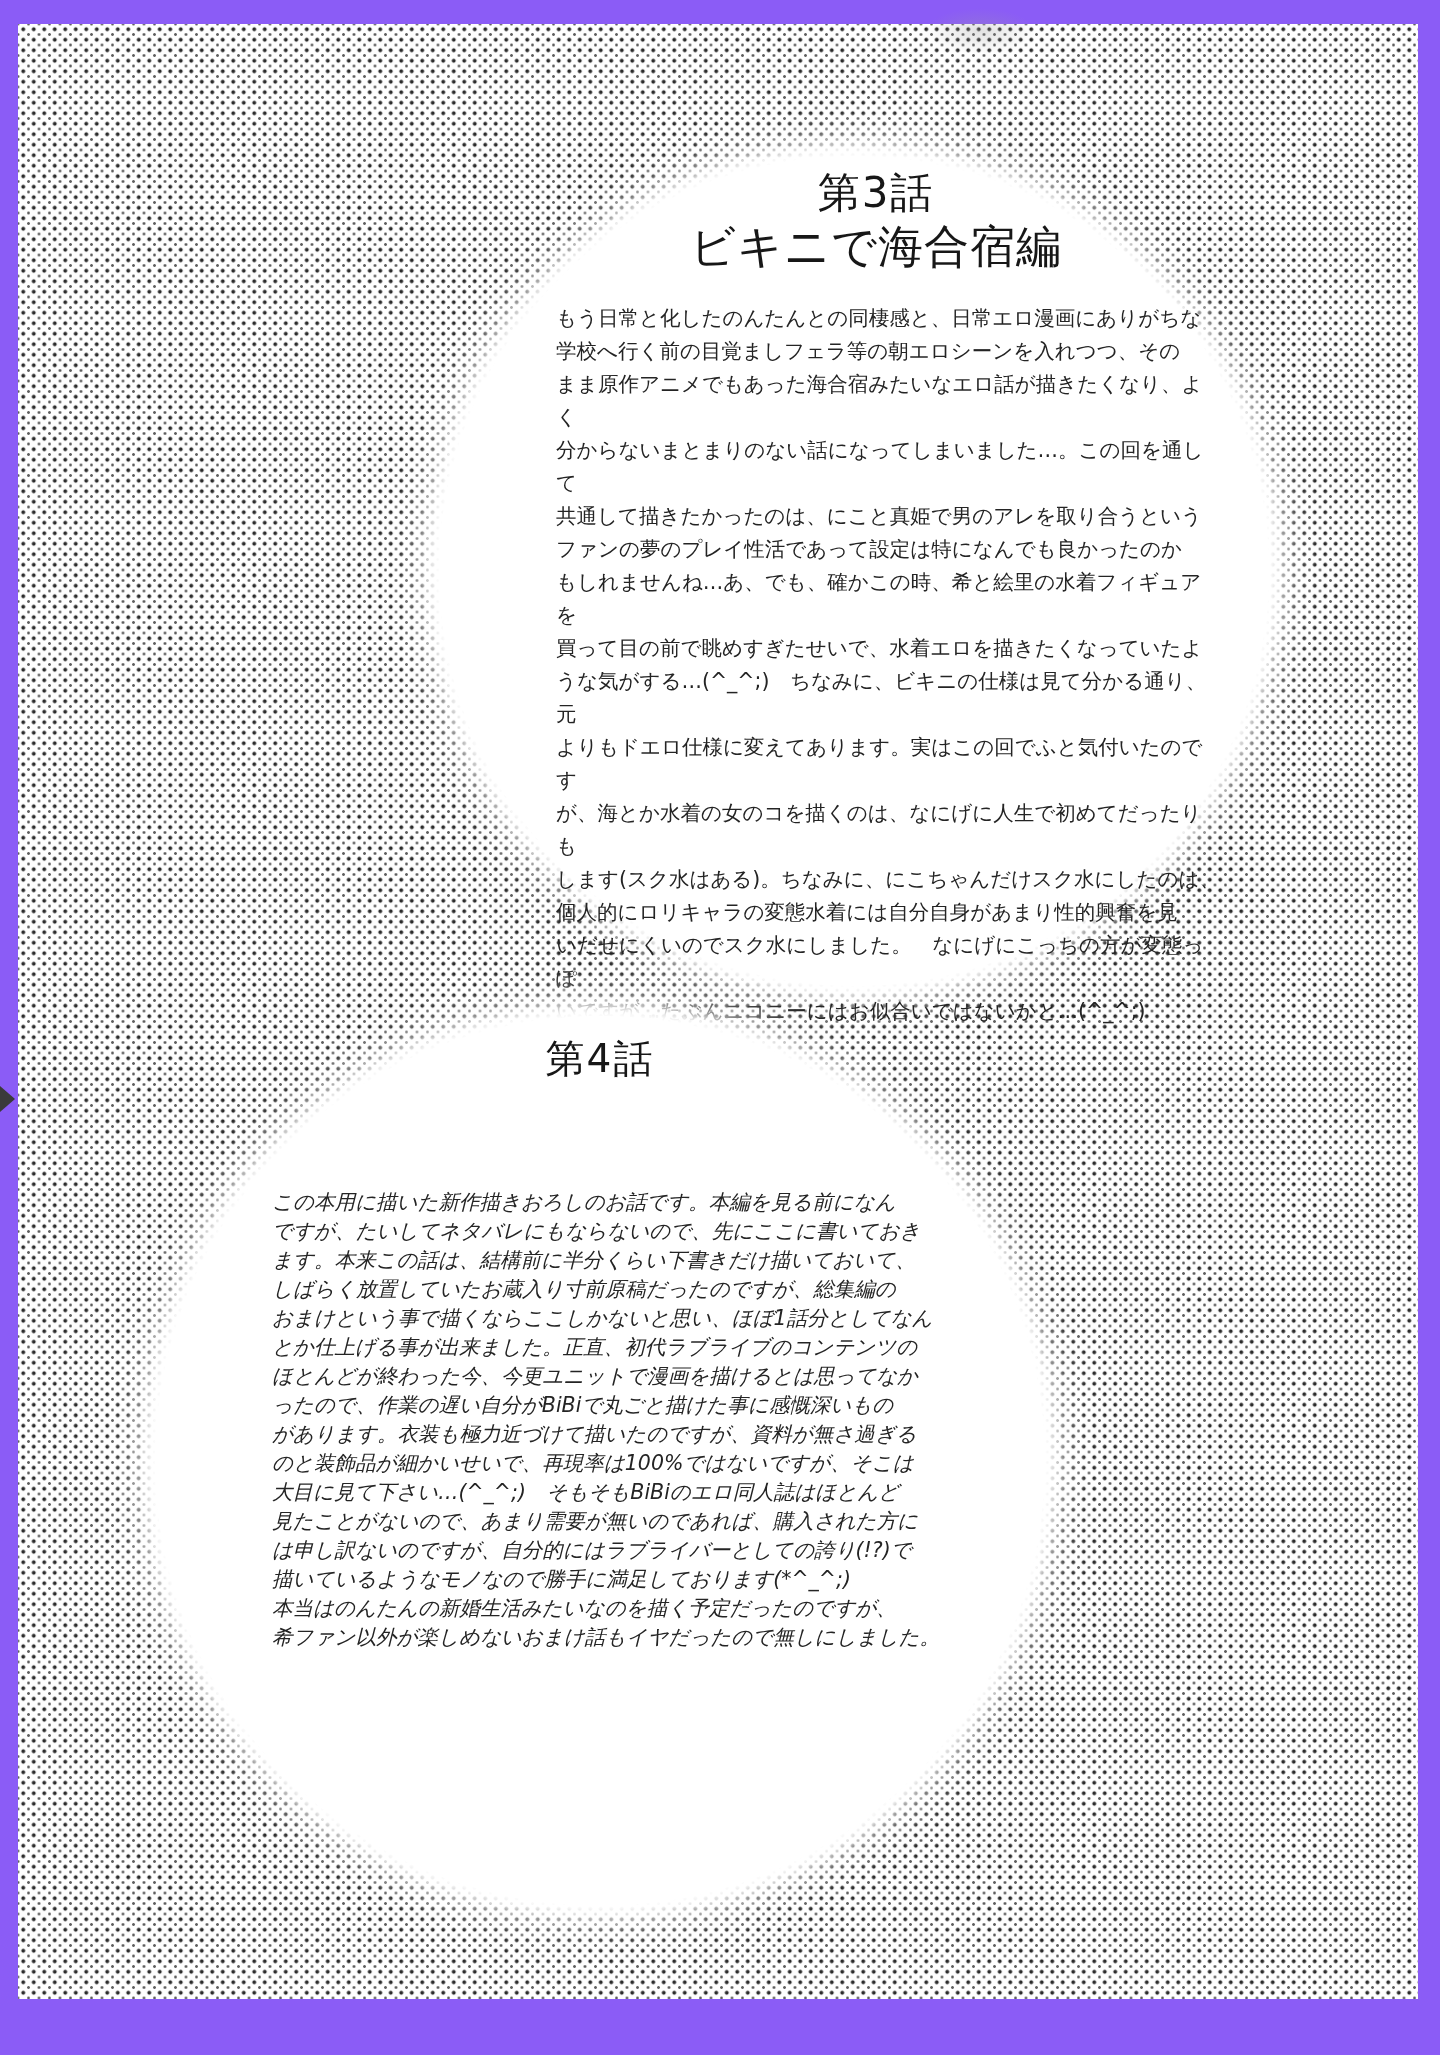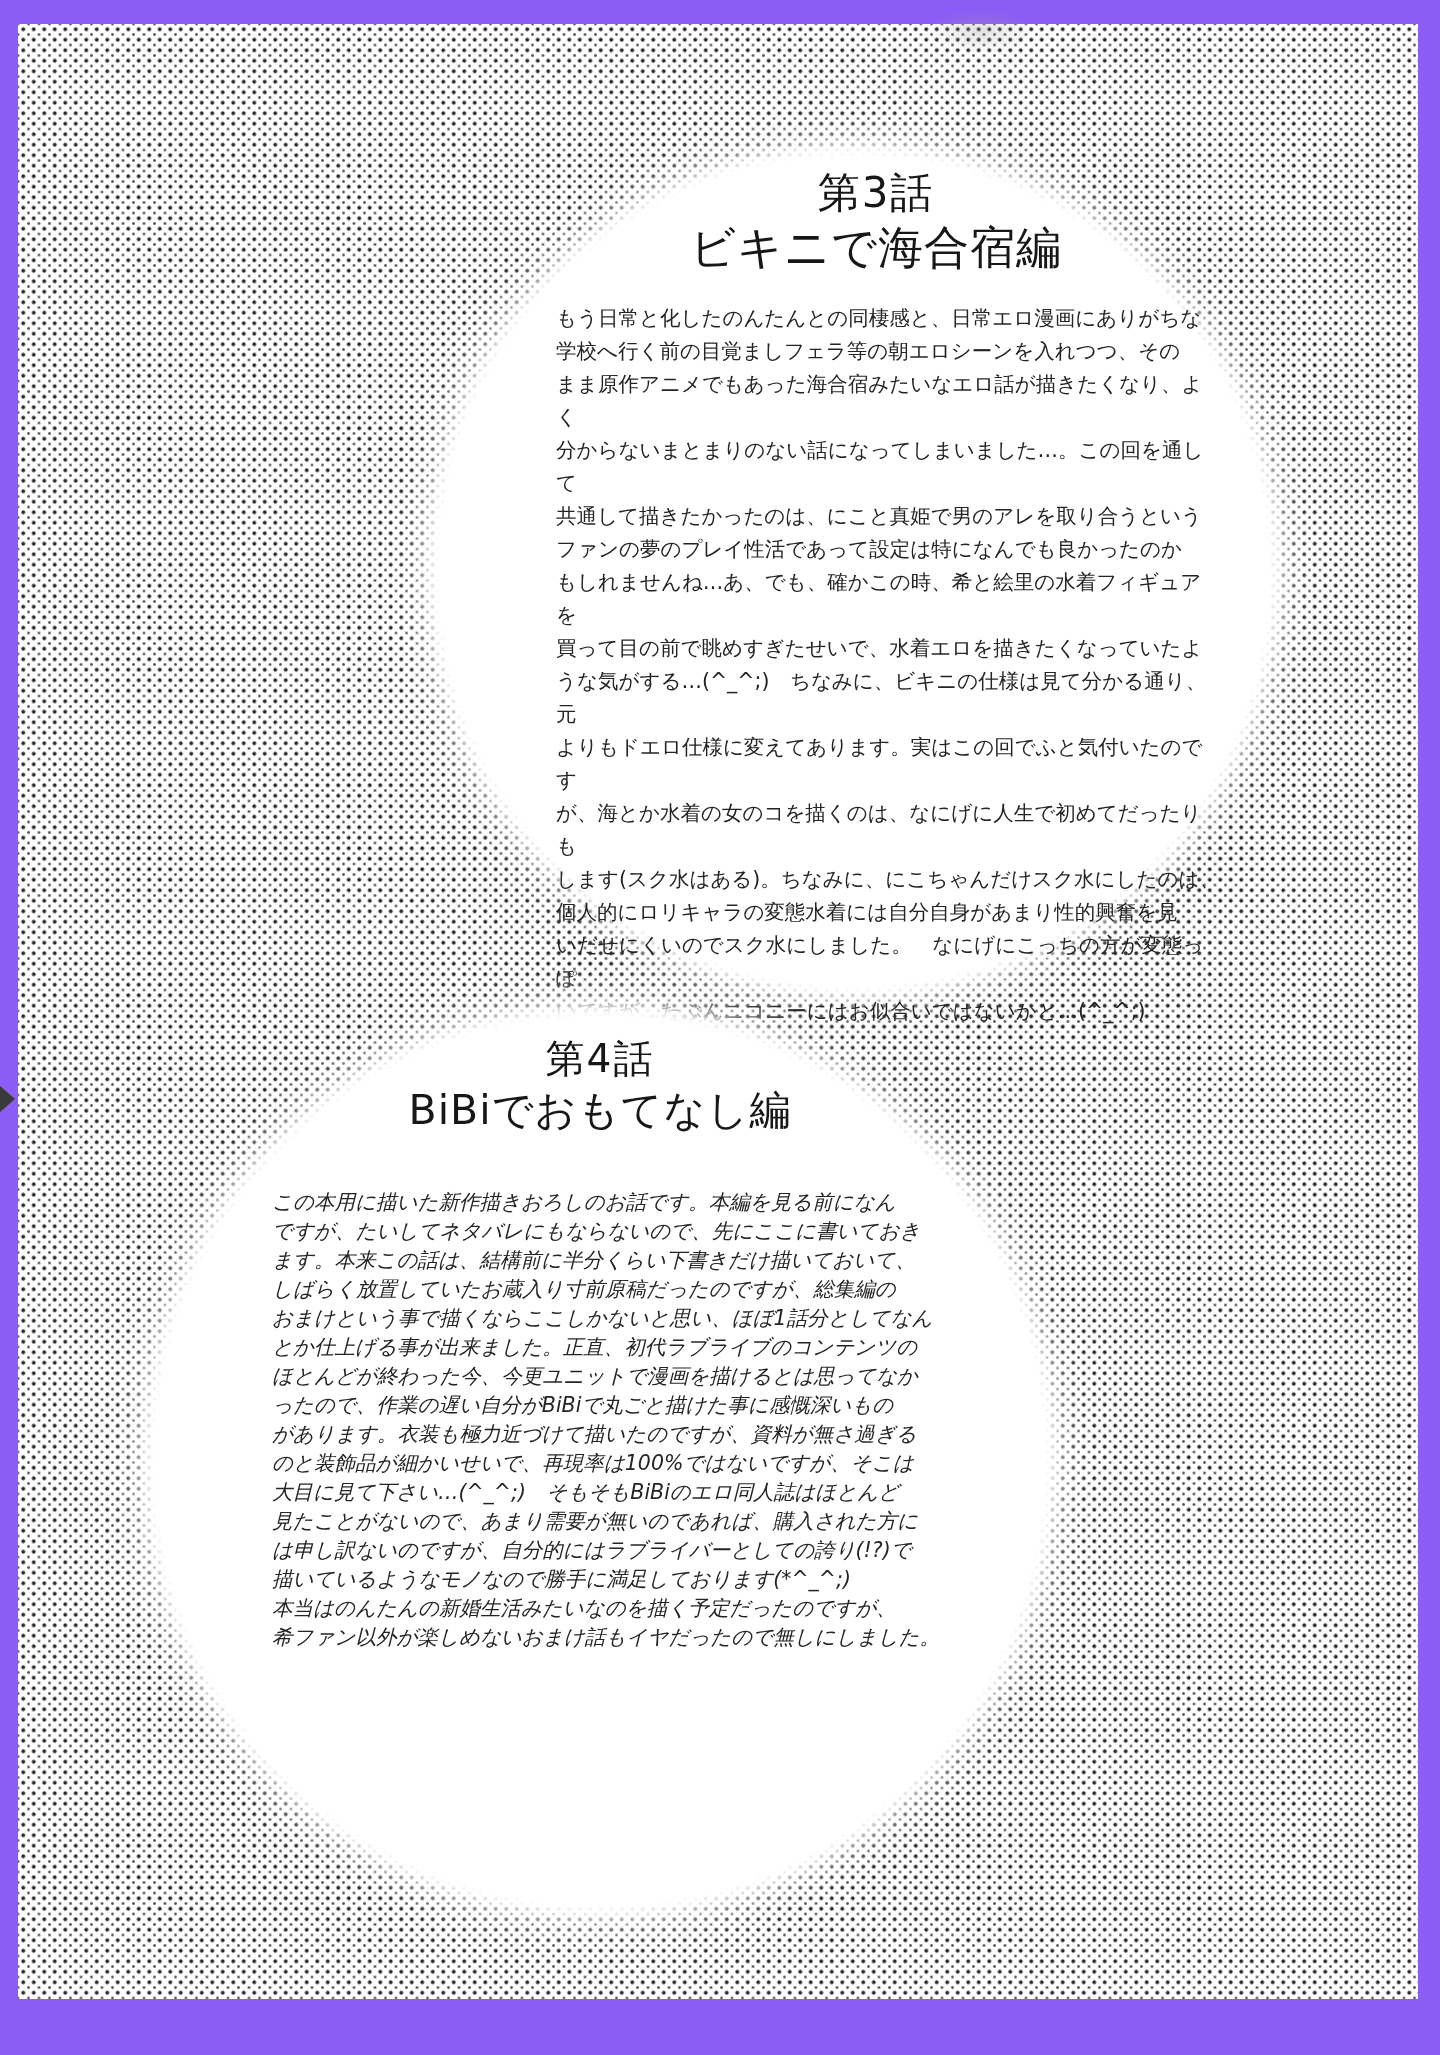--- a/index.html
+++ b/index.html
@@ -57,21 +57,21 @@
   .title {
     position: absolute;
     margin: 0;
     text-align: center;
     font-weight: normal;
     color: #171717;
   }
   .t1 { left: 117px; top: 14px; width: 640px; }
   .t2 { left: 115px; top: 22px; width: 660px; }
   .title .tl1 { display: block; line-height: 1.08; }
-  .title .tl2 { display: block; margin-top: 7px; line-height: 1.15; }
+  .title .tl2 { display: block; margin-top: 7px; line-height: 1.15; font-family: Liberation Serif, serif; }
   .t1 .tl1 { font-size: 42px; letter-spacing: 2px; }
   .t1 .tl2 { font-size: 45px; letter-spacing: 1px; }
   .t2 .tl1 { font-size: 39px; letter-spacing: 2px; }
   .t2 .tl2 { font-size: 41px; letter-spacing: 1px; }
   .body {
     position: absolute;
     margin: 0;
     white-space: pre-line;
     color: #242424;
     font-size: 20.5px;
@@ -106,21 +106,20 @@
 が、海とか水着の女のコを描くのは、なにげに人生で初めてだったりも
 します(スク水はある)。ちなみに、にこちゃんだけスク水にしたのは、
 個人的にロリキャラの変態水着には自分自身があまり性的興奮を見
 いだせにくいのでスク水にしました。　なにげにこっちの方が変態っぽ
 いですが…たぶんニコニーにはお似合いではないかと…(^_^;)</p>
   </section>
 
   <section class="circle c2">
     <h2 class="title t2">
       <span class="tl1">第4話</span>
-      <span class="tl2">BiBiでおもてなし編</span>
     </h2>
     <p class="body b2">この本用に描いた新作描きおろしのお話です。本編を見る前になん
 ですが、たいしてネタバレにもならないので、先にここに書いておき
 ます。本来この話は、結構前に半分くらい下書きだけ描いておいて、
 しばらく放置していたお蔵入り寸前原稿だったのですが、総集編の
 おまけという事で描くならここしかないと思い、ほぼ1話分としてなん
 とか仕上げる事が出来ました。正直、初代ラブライブのコンテンツの
 ほとんどが終わった今、今更ユニットで漫画を描けるとは思ってなか
 ったので、作業の遅い自分がBiBiで丸ごと描けた事に感慨深いもの
 があります。衣装も極力近づけて描いたのですが、資料が無さ過ぎる

